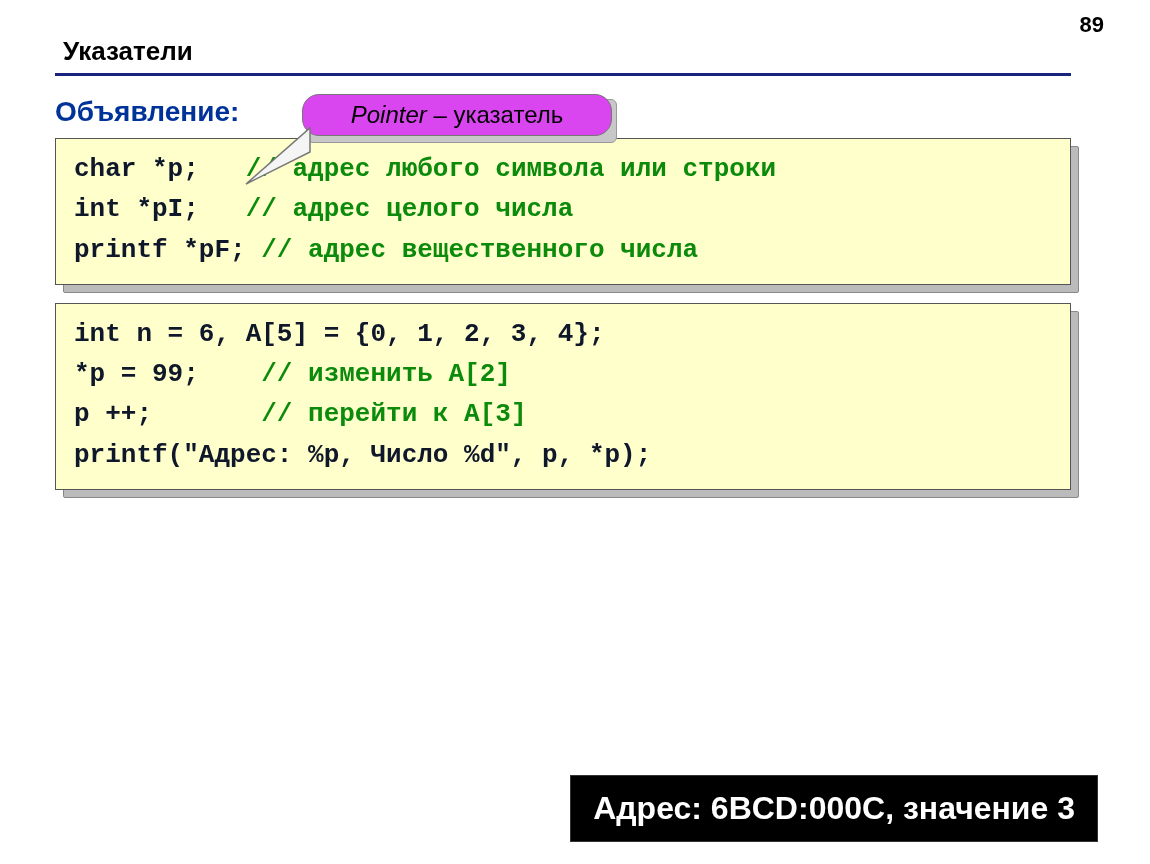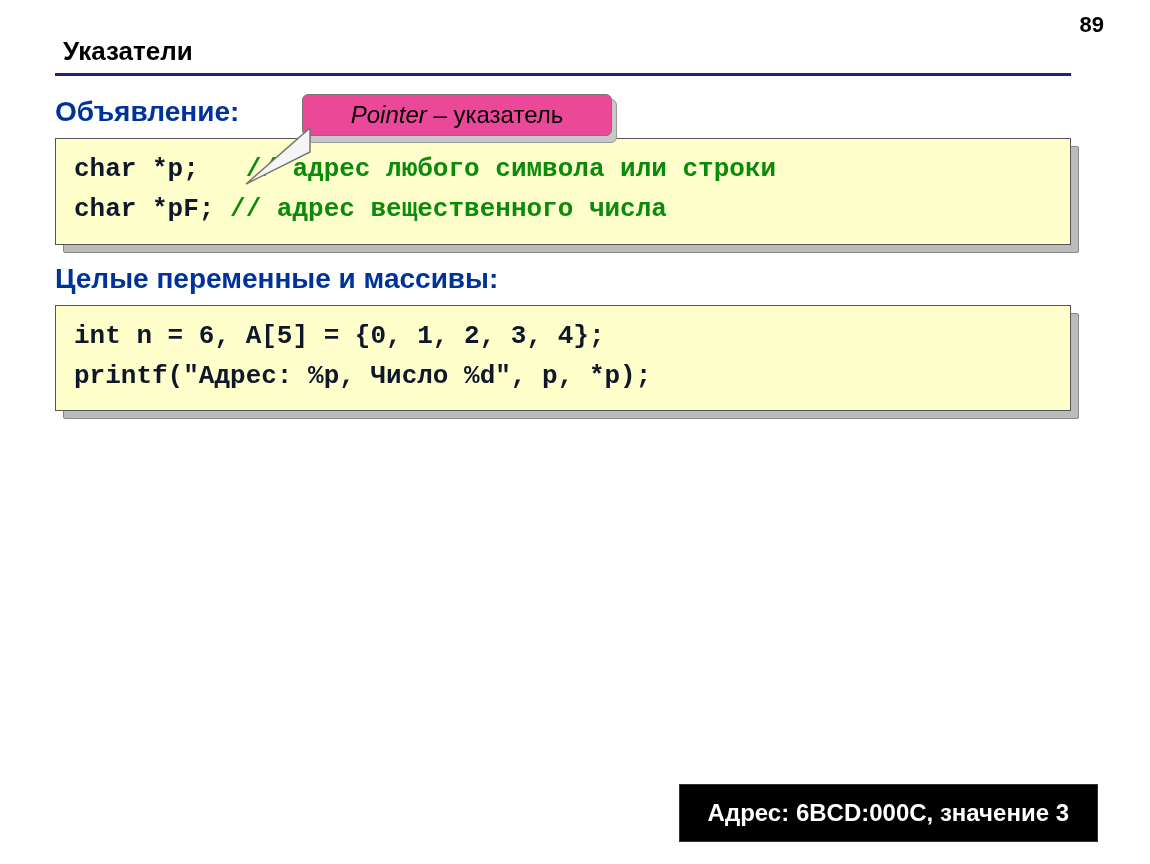--- a/index.html
+++ b/index.html
@@ -77,43 +77,43 @@
     position: absolute;
     top: 5px; left: 5px;
     width: 310px; height: 44px;
     background: #c8c8c8;
     border: 1px solid #999;
     border-radius: 6px;
   }
   .callout .bubble {
     position: relative;
     width: 310px;
-    background: #ec4899;
+    background: #d946ef;
     border: 1.5px solid #777;
-    border-radius: 6px;
+    border-radius: 17px;
     padding: 6px 12px;
     font-size: 24px;
     text-align: center;
     color: #000;
   }
   .callout .bubble .it { font-style: italic; }
   .callout .tail {
     position: absolute;
     left: -62px;
     top: 30px;
   }
   .blackbox {
     position: absolute;
     right: 28px;
     bottom: 22px;
     background: #000;
     color: #fff;
-    font-size: 24px;
+    font-size: 32px;
     font-weight: bold;
-    padding: 14px 28px;
+    padding: 14px 22px;
     font-family: Arial, Helvetica, sans-serif;
     z-index: 10;
     border: 1px solid #333;
   }
 </style>
 </head>
 <body>
 
 <div class="slide">
   <div class="page-num">89</div>
@@ -130,28 +130,30 @@
       <polygon points="70,4 70,28 6,60" fill="#f5f5f5" stroke="#777" stroke-width="1.5"></polygon>
     </svg>
   </div>
 
   <div class="subhead">Объявление:</div>
 
   <div class="codebox-wrap">
     <div class="codebox-shadow"></div>
     <div class="codebox" id="box1">
         <div class="code-line"><span class="kw">char *p;   </span><span class="cmt">// адрес любого символа или строки</span></div>
-        <div class="code-line"><span class="kw">char *pF; </span><span class="cmt">// адрес вещественного числа</span></div>
+        <div class="code-line"><span class="kw">int *pI;   </span><span class="cmt">// адрес целого числа</span></div>
+        <div class="code-line"><span class="kw">printf *pF; </span><span class="cmt">// адрес вещественного числа</span></div>
       </div>
   </div>
 
-  <div class="subhead">Целые переменные и массивы:</div>
 
   <div class="codebox-wrap">
     <div class="codebox-shadow"></div>
     <div class="codebox" id="box2">
         <div class="code-line"><span class="kw">int n = 6, A[5] = {0, 1, 2, 3, 4};</span></div>
+        <div class="code-line"><span class="kw">*p = 99;    </span><span class="cmt">// изменить A[2]</span></div>
+        <div class="code-line"><span class="kw">p ++;       </span><span class="cmt">// перейти к A[3]</span></div>
         <div class="code-line"><span class="kw">printf("Адрес: %p, Число %d", p, *p);</span></div>
       </div>
   </div>
 
   <div class="blackbox">Адрес: 6BCD:000C, значение 3</div>
 </div>
 
 </body></html>

